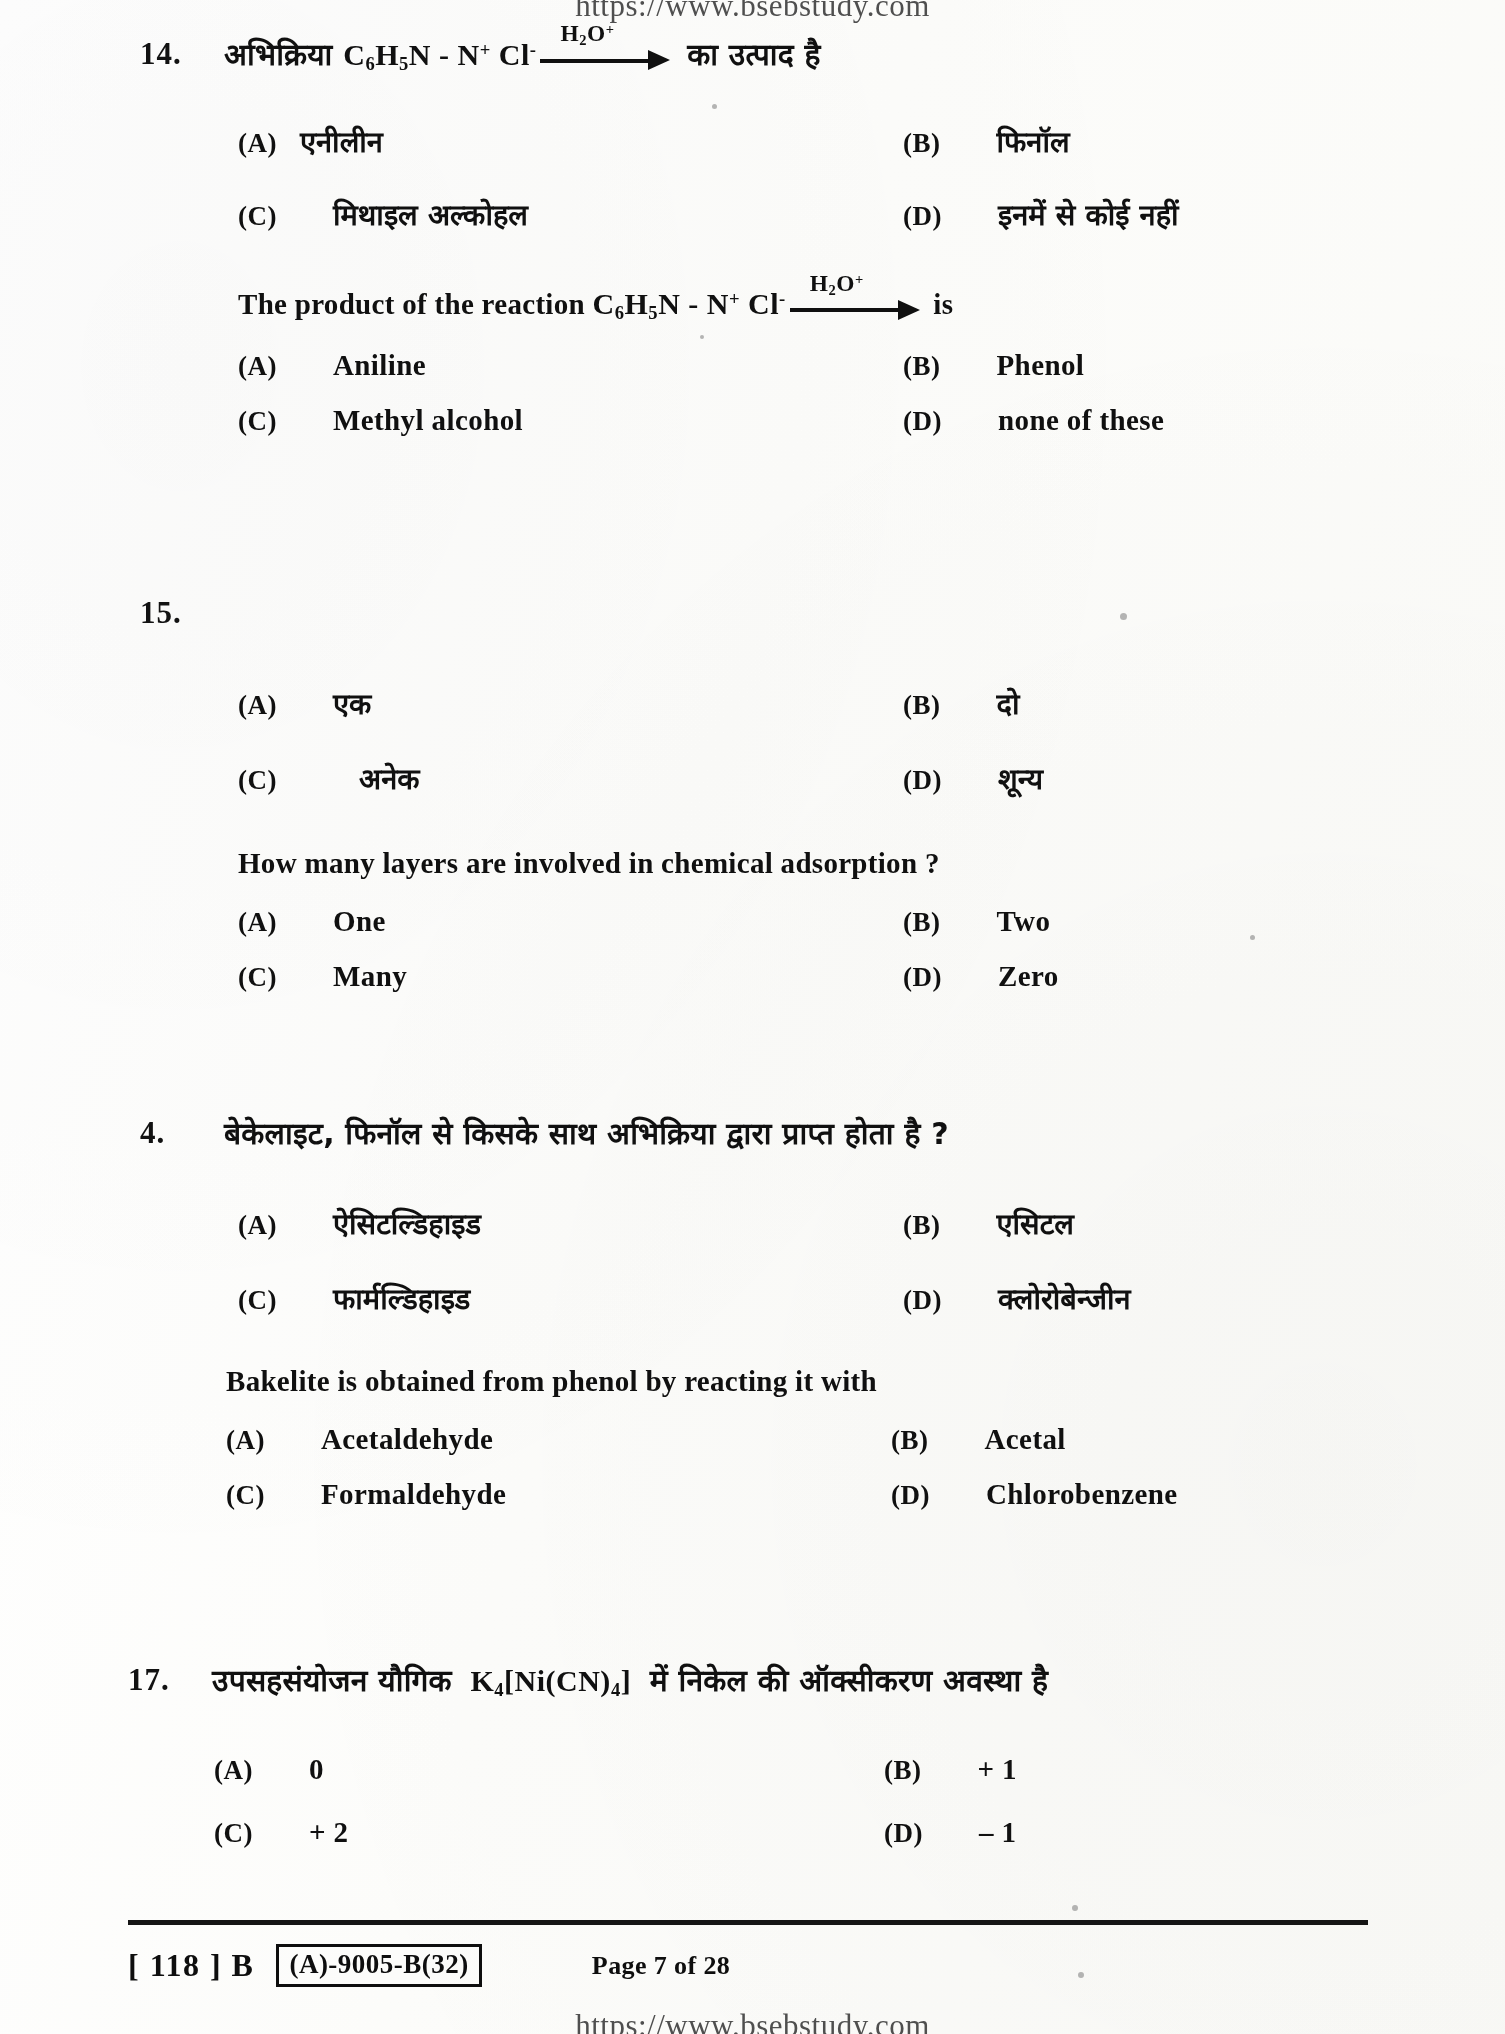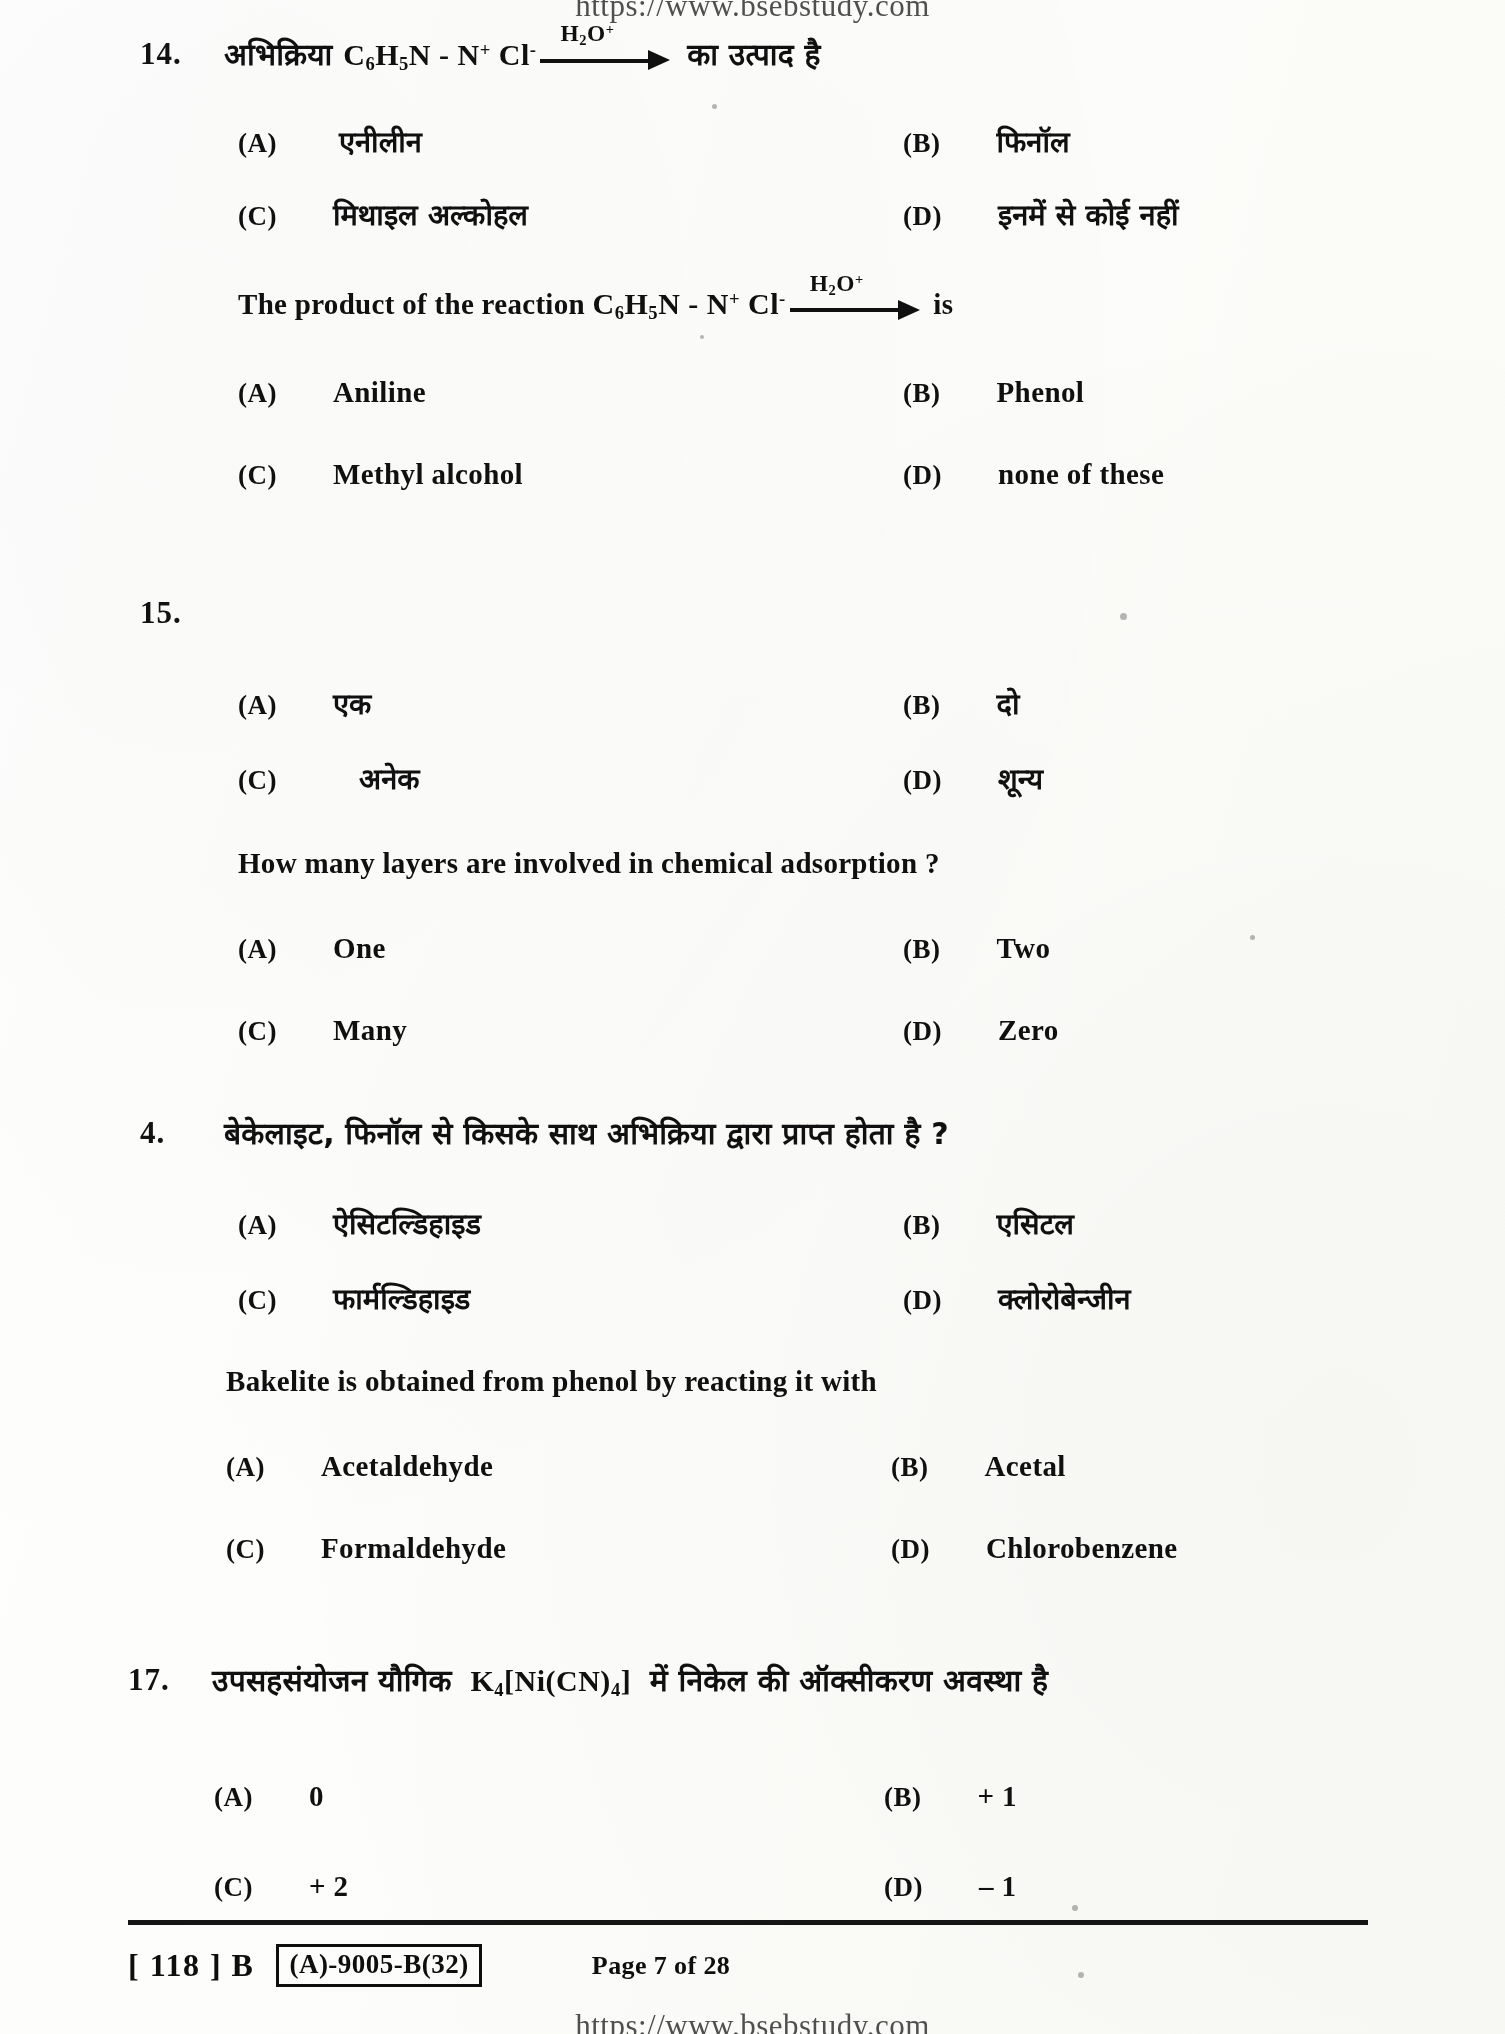--- a/index.html
+++ b/index.html
@@ -102,21 +102,20 @@
     font-size: 29px;
     font-weight: 700;
     color: #101010;
   }
   .opt-en {
     font-family: "Liberation Serif", "DejaVu Serif", serif;
     font-size: 29px;
     font-weight: 700;
     color: #101010;
     letter-spacing: 0.4px;
-    margin-top: 27px;
   }
 
   
   .formula {
     font-family: "Liberation Serif", "DejaVu Serif", serif;
     font-weight: 700;
     font-size: 30px;
     white-space: nowrap;
     letter-spacing: 0.5px;
   }
@@ -220,21 +219,21 @@
         <span>अभिक्रिया</span>
         <span class="formula">
           C<sub>6</sub>H<sub>5</sub>N&nbsp;-&nbsp;N<sup>+</sup>&nbsp;Cl<sup>-</sup><span class="rxn-arrow"><span class="above">H<sub>2</sub>O<sup>+</sup></span><span class="bar"></span><span class="head"></span></span></span>
         <span>का उत्पाद है</span>
       </div>
     </div>
 
     <div class="opt-row" style="margin-top:46px; padding-left:98px;">
       <div class="opt-cell">
         <span class="opt-lbl">(A)</span>
-        <span class="opt-hi" style="margin-left:62px;">एनीलीन</span>
+        <span class="opt-hi" style="margin-left:23px;">एनीलीन</span>
       </div>
       <div class="opt-cell">
         <span class="opt-lbl">(B)</span>
         <span class="opt-hi" style="margin-left:56px;">फिनॉल</span>
       </div>
     </div>
 
     <div class="opt-row" style="margin-top:34px; padding-left:98px;">
       <div class="opt-cell">
         <span class="opt-lbl">(C)</span>

